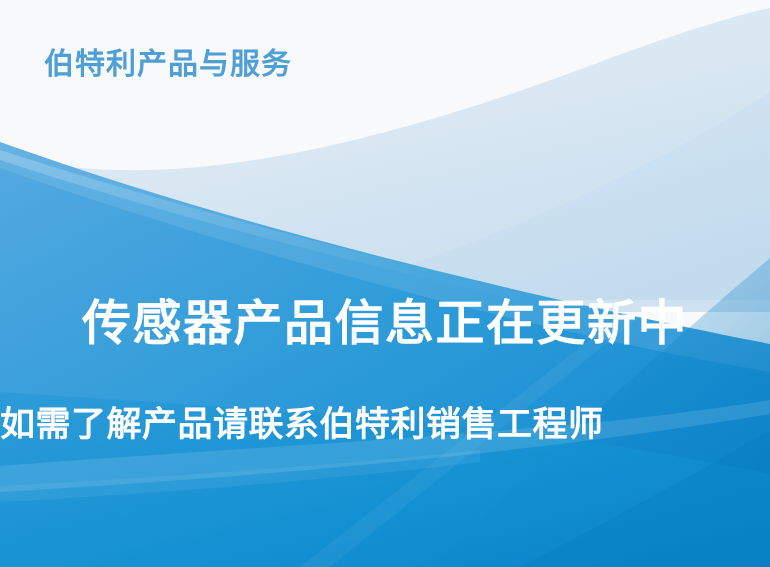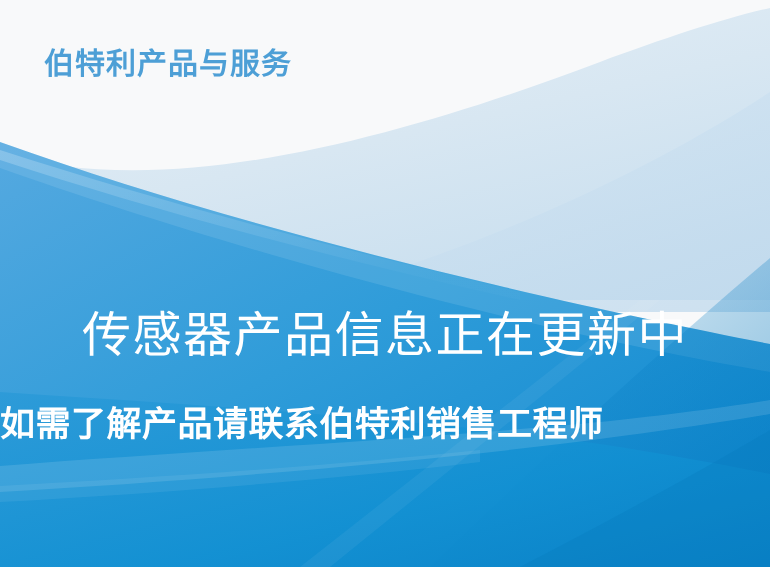--- a/index.html
+++ b/index.html
@@ -46,24 +46,24 @@
 
   .headline-block {
     position: absolute;
     left: 0;
     top: 292px;
     width: 770px;
     text-align: center;
   }
 
   .headline {
-    margin: 16px;
+    margin: 4px;
     font-size: 49px;
     line-height: 1.12;
-    font-weight: 400;
+    font-weight: 700;
     letter-spacing: 1.5px;
     color: #ffffff;
     white-space: nowrap;
   }
 
   .subheadline {
     position: absolute;
     left: 0;
     top: 404px;
     width: 770px;

